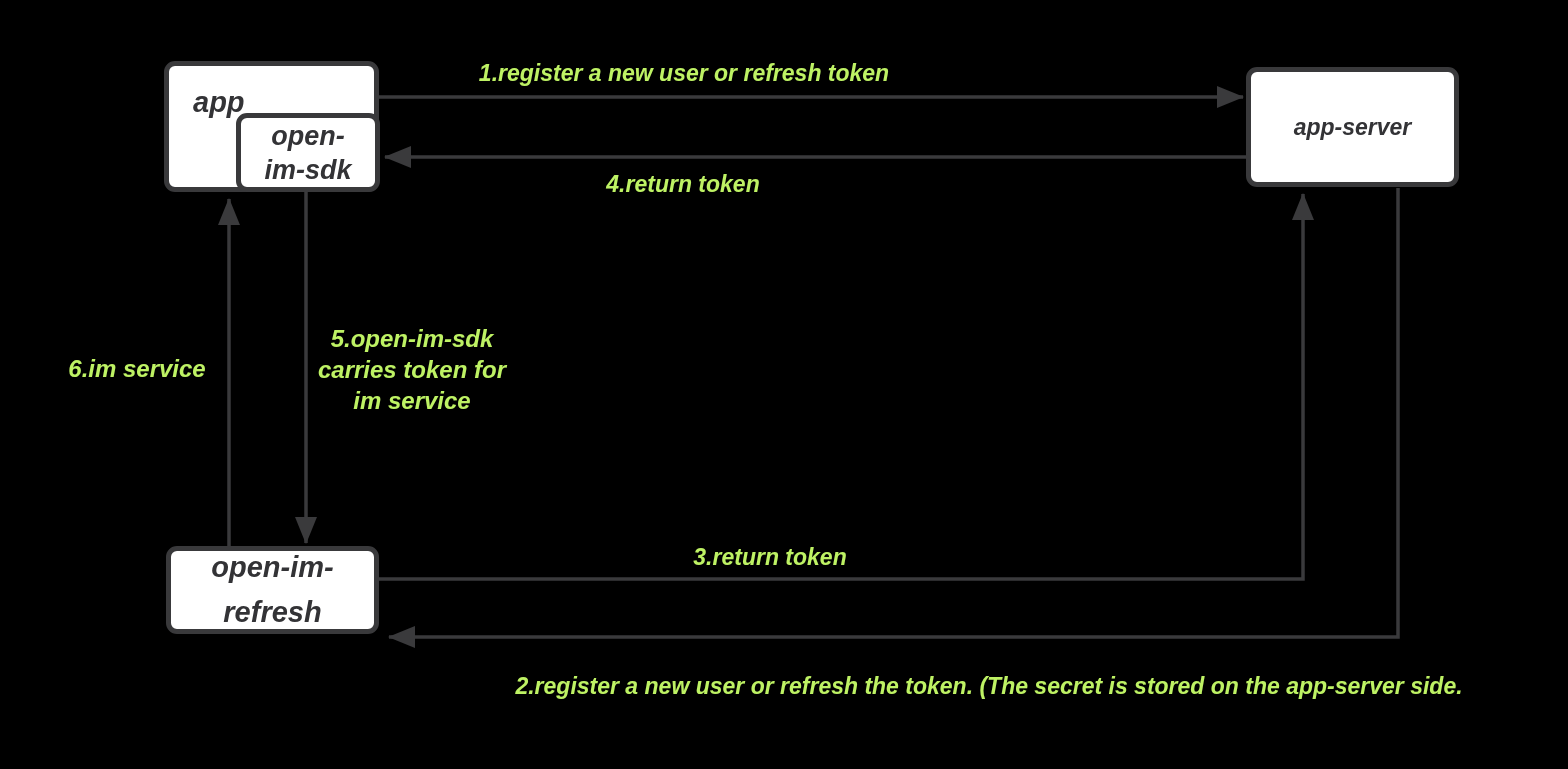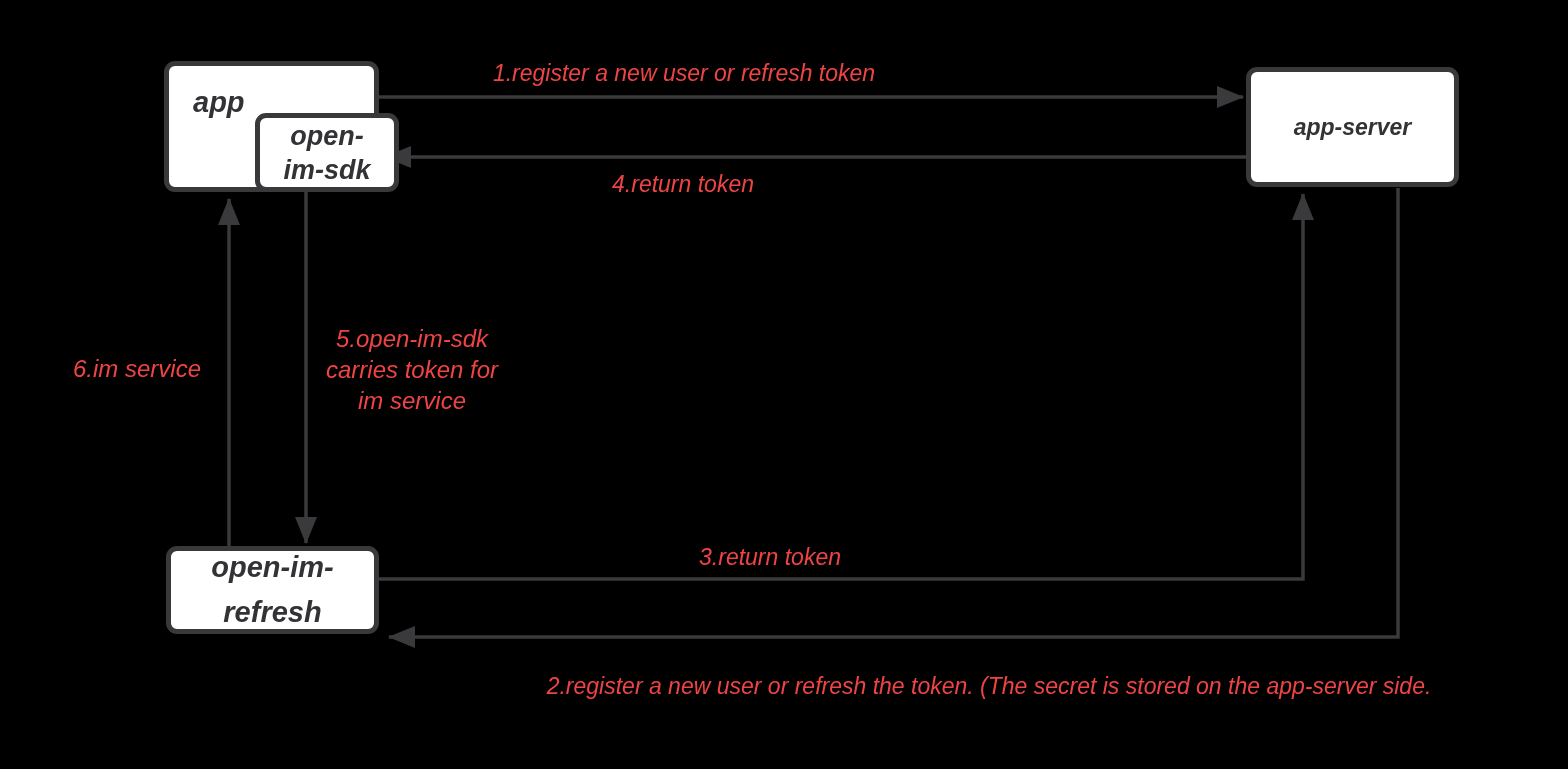--- a/index.html
+++ b/index.html
@@ -33,29 +33,29 @@
   }
   .node-center {
     display: flex;
     align-items: center;
     justify-content: center;
     text-align: center;
     flex-direction: column;
   }
   #node-app { left: 164px; top: 61px; width: 215px; height: 131px; font-size: 29px; }
   #node-app .corner-label { position: absolute; left: 24px; top: 20px; }
-  #node-open-im-sdk { left: 236px; top: 113px; width: 144px; height: 79px; font-size: 27px; line-height: 34px; margin-left: 19px; }
+  #node-open-im-sdk { left: 236px; top: 113px; width: 144px; height: 79px; font-size: 27px; line-height: 34px; }
   #node-app-server { left: 1246px; top: 67px; width: 213px; height: 120px; font-size: 23px; }
   #node-open-im-server { left: 166px; top: 546px; width: 213px; height: 88px; font-size: 29px; line-height: 45px; }
   .edge-label {
     position: absolute;
     transform: translate(-50%, -50%);
-    color: #ef4444;
+    color: #bef264;
     font-style: italic;
-    font-weight: normal;
+    font-weight: bold;
     white-space: nowrap;
     text-align: center;
   }
   #label-e1 { left: 684px; top: 73px;  font-size: 23px; }
   #label-e4 { left: 683px; top: 184px; font-size: 23px; }
   #label-e6 { left: 137px; top: 369px; font-size: 24px; }
   #label-e5 { left: 412px; top: 369px; font-size: 24px; line-height: 31px; }
   #label-e3 { left: 770px; top: 557px; font-size: 23px; }
   #label-e2 { left: 989px; top: 686px; font-size: 23px; line-height: 30px; }
   .tline { display: block; }

